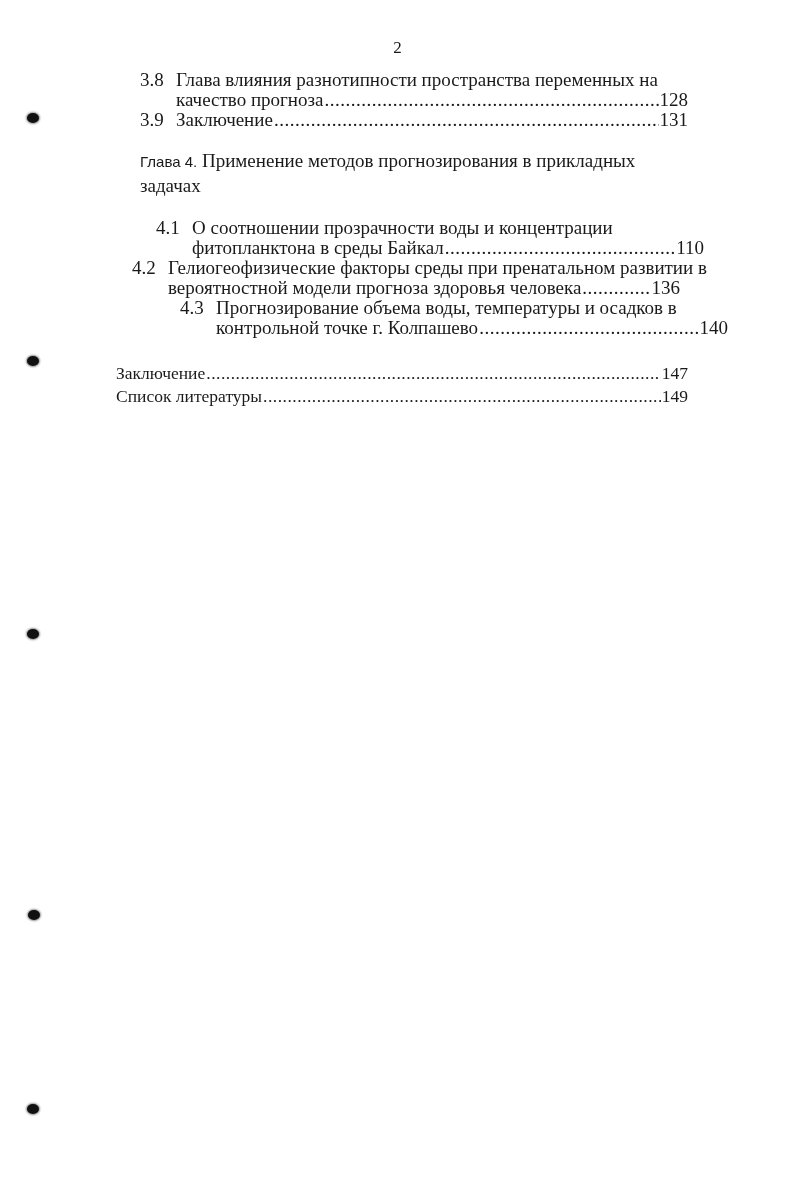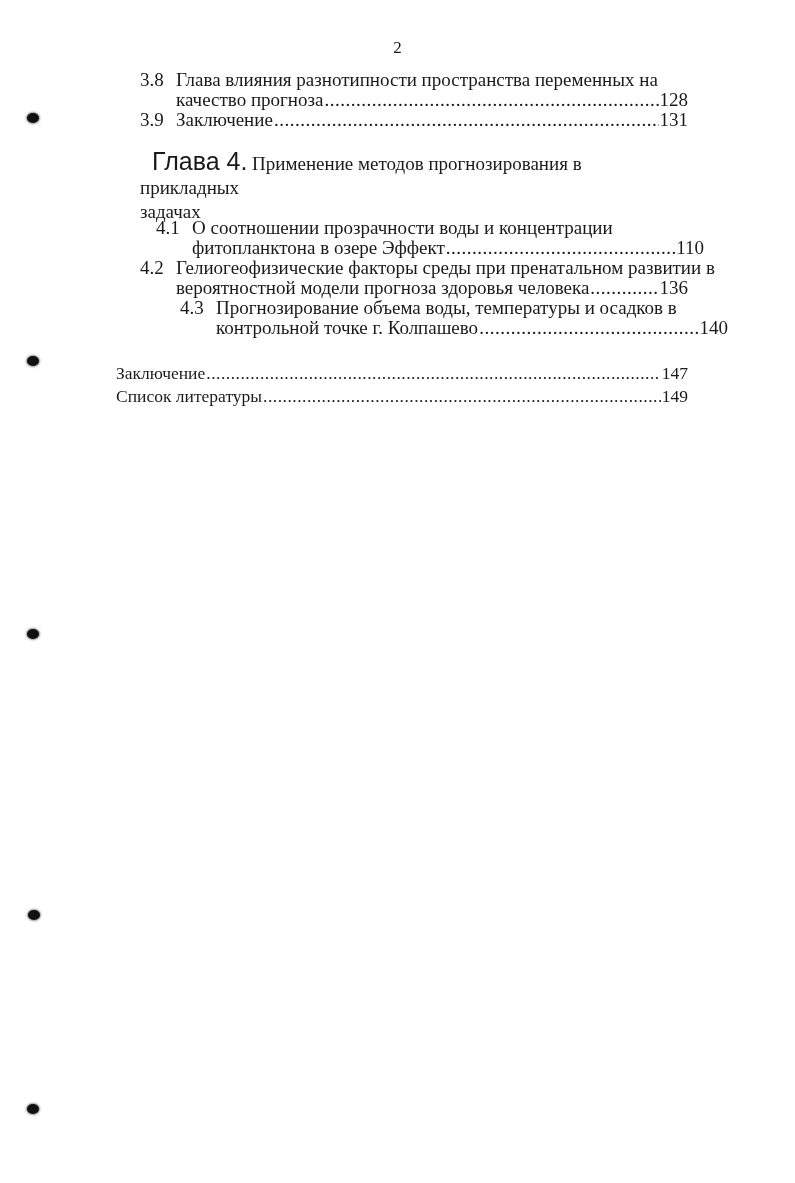--- a/index.html
+++ b/index.html
@@ -10,21 +10,21 @@
     .toc { position: absolute; left: 0; top: 0; width: 795px; }
     .entry { position: absolute; font-size: 19px; line-height: 20px; }
     .entry .num { position: absolute; left: 0; top: 0; width: 36px; }
     .entry .line1 { position: absolute; left: 36px; top: 0; white-space: nowrap; }
     .entry .line2 { position: absolute; left: 36px; top: 20px; right: 0; display: flex; white-space: nowrap; }
     .entry .single { position: absolute; left: 36px; top: 0; right: 0; display: flex; white-space: nowrap; }
     .leader { flex: 1; overflow: hidden; margin: 0 1px; }
     .leader::before { content: "............................................................................................................................................................................................................................"; letter-spacing: 0.5px; }
     .pg { text-align: left; }
     .chapter-head { position: absolute; left: 140px; top: 149px; width: 540px; font-size: 19px; line-height: 24px; }
-    .chapter-head .label { font-family: "Liberation Sans", sans-serif; font-size: 25px; margin-left: 12px; }
+    .chapter-head .label { font-family: "Liberation Sans", sans-serif; font-size: 15px; }
     .top-entry { position: absolute; left: 116px; width: 572px; font-size: 17.5px; line-height: 22px; display: flex; white-space: nowrap; }
     .punch { position: absolute; width: 12px; height: 10px; background: #111; border-radius: 50%;
              box-shadow: 0 0 2px 1px rgba(0,0,0,0.45); }
   </style>
 </head>
 <body>
 
 <div class="page-number">2</div>
 
 <div class="toc">
@@ -50,27 +50,27 @@
 
   <div class="chapter-head">
     <span class="label">Глава 4.</span><span> Применение методов прогнозирования в прикладных</span><br>
     <span>задачах</span>
   </div>
 
   <div class="entry" style="left:140px; top:218px; width:548px; height:40px;margin-left:16px;">
     <span class="num">4.1</span>
     <span class="line1">О соотношении прозрачности воды и концентрации</span>
     <div class="line2">
-      <span>фитопланктона в озере Эффект</span>
+      <span>фитопланктона в среды Байкал</span>
       <span class="leader"></span>
       <span class="pg">110</span>
     </div>
   </div>
 
-  <div class="entry" style="left:140px; top:258px; width:548px; height:40px;">
+  <div class="entry" style="left:132px; top:258px; width:548px; height:40px;">
     <span class="num">4.2</span>
     <span class="line1">Гелиогеофизические факторы среды при пренатальном развитии в</span>
     <div class="line2">
       <span>вероятностной модели прогноза здоровья человека</span>
       <span class="leader"></span>
       <span class="pg">136</span>
     </div>
   </div>
 
   <div class="entry" style="left:140px; top:298px; width:548px; height:40px;margin-left:40px;">

